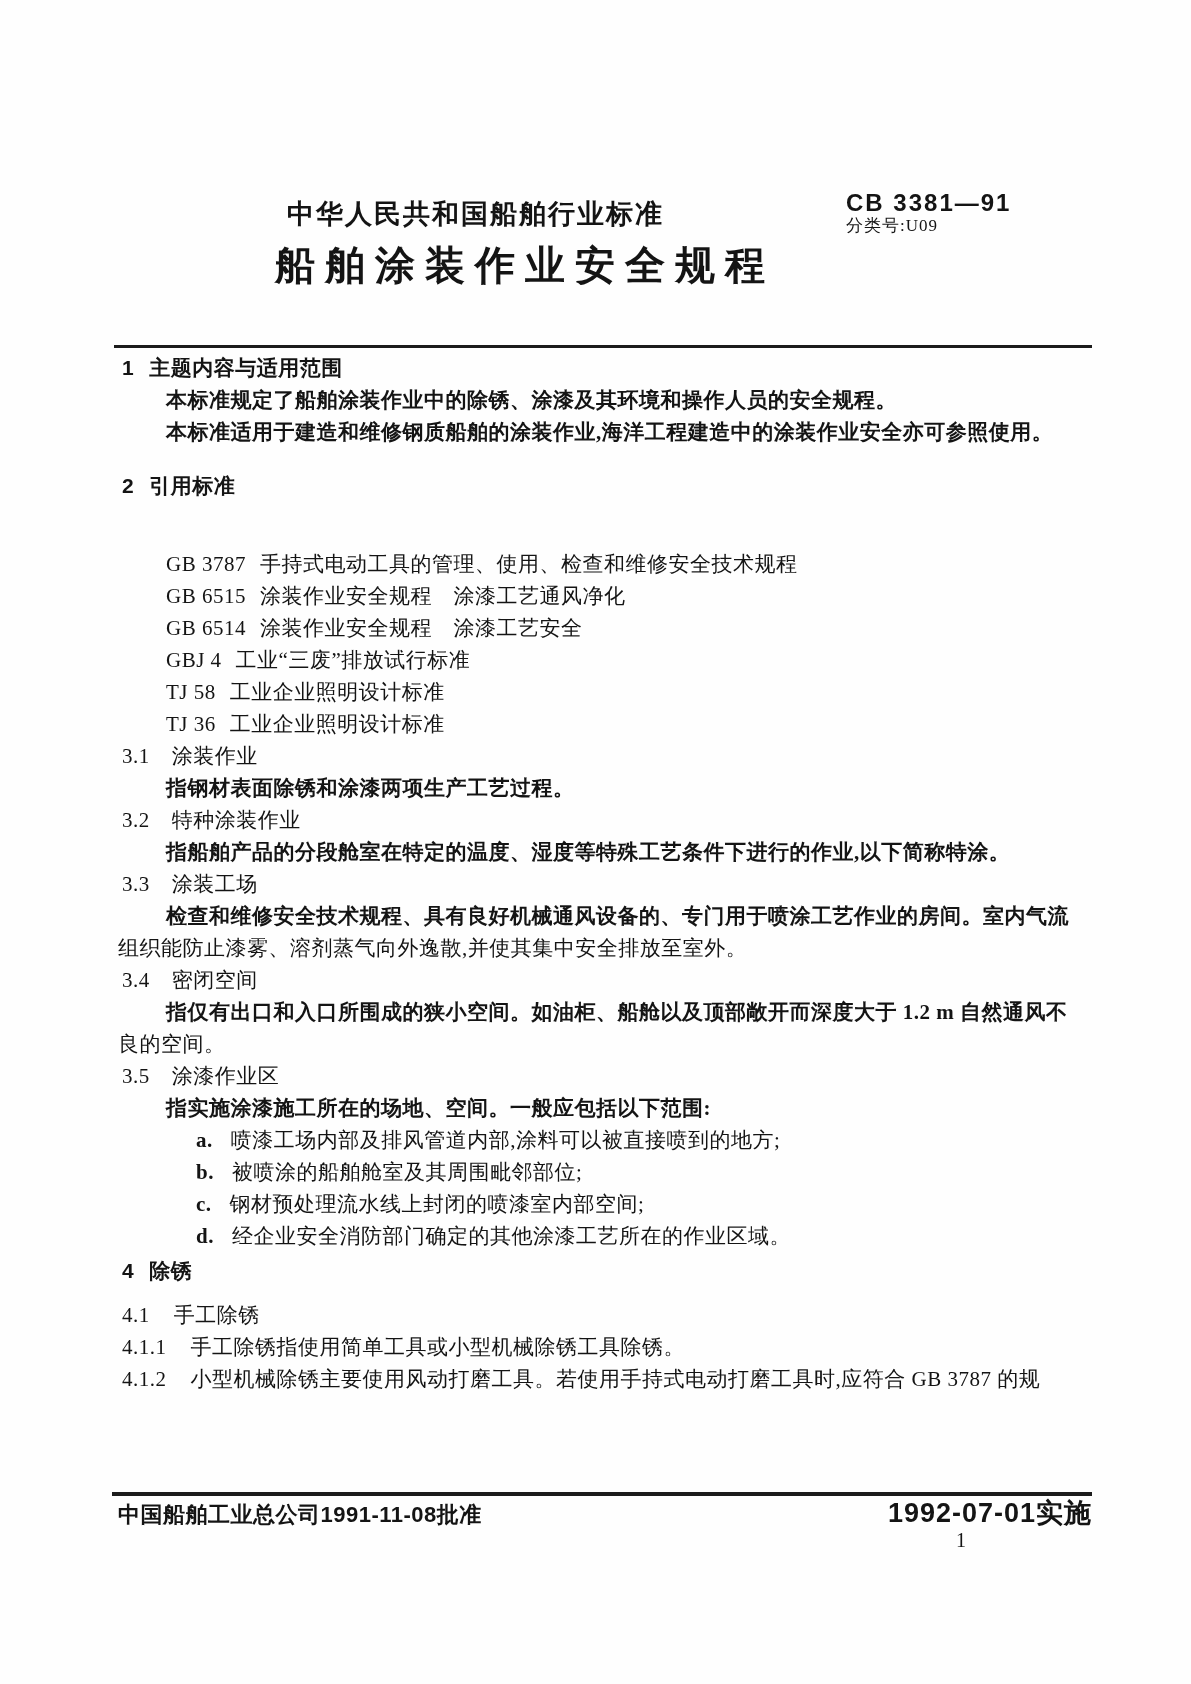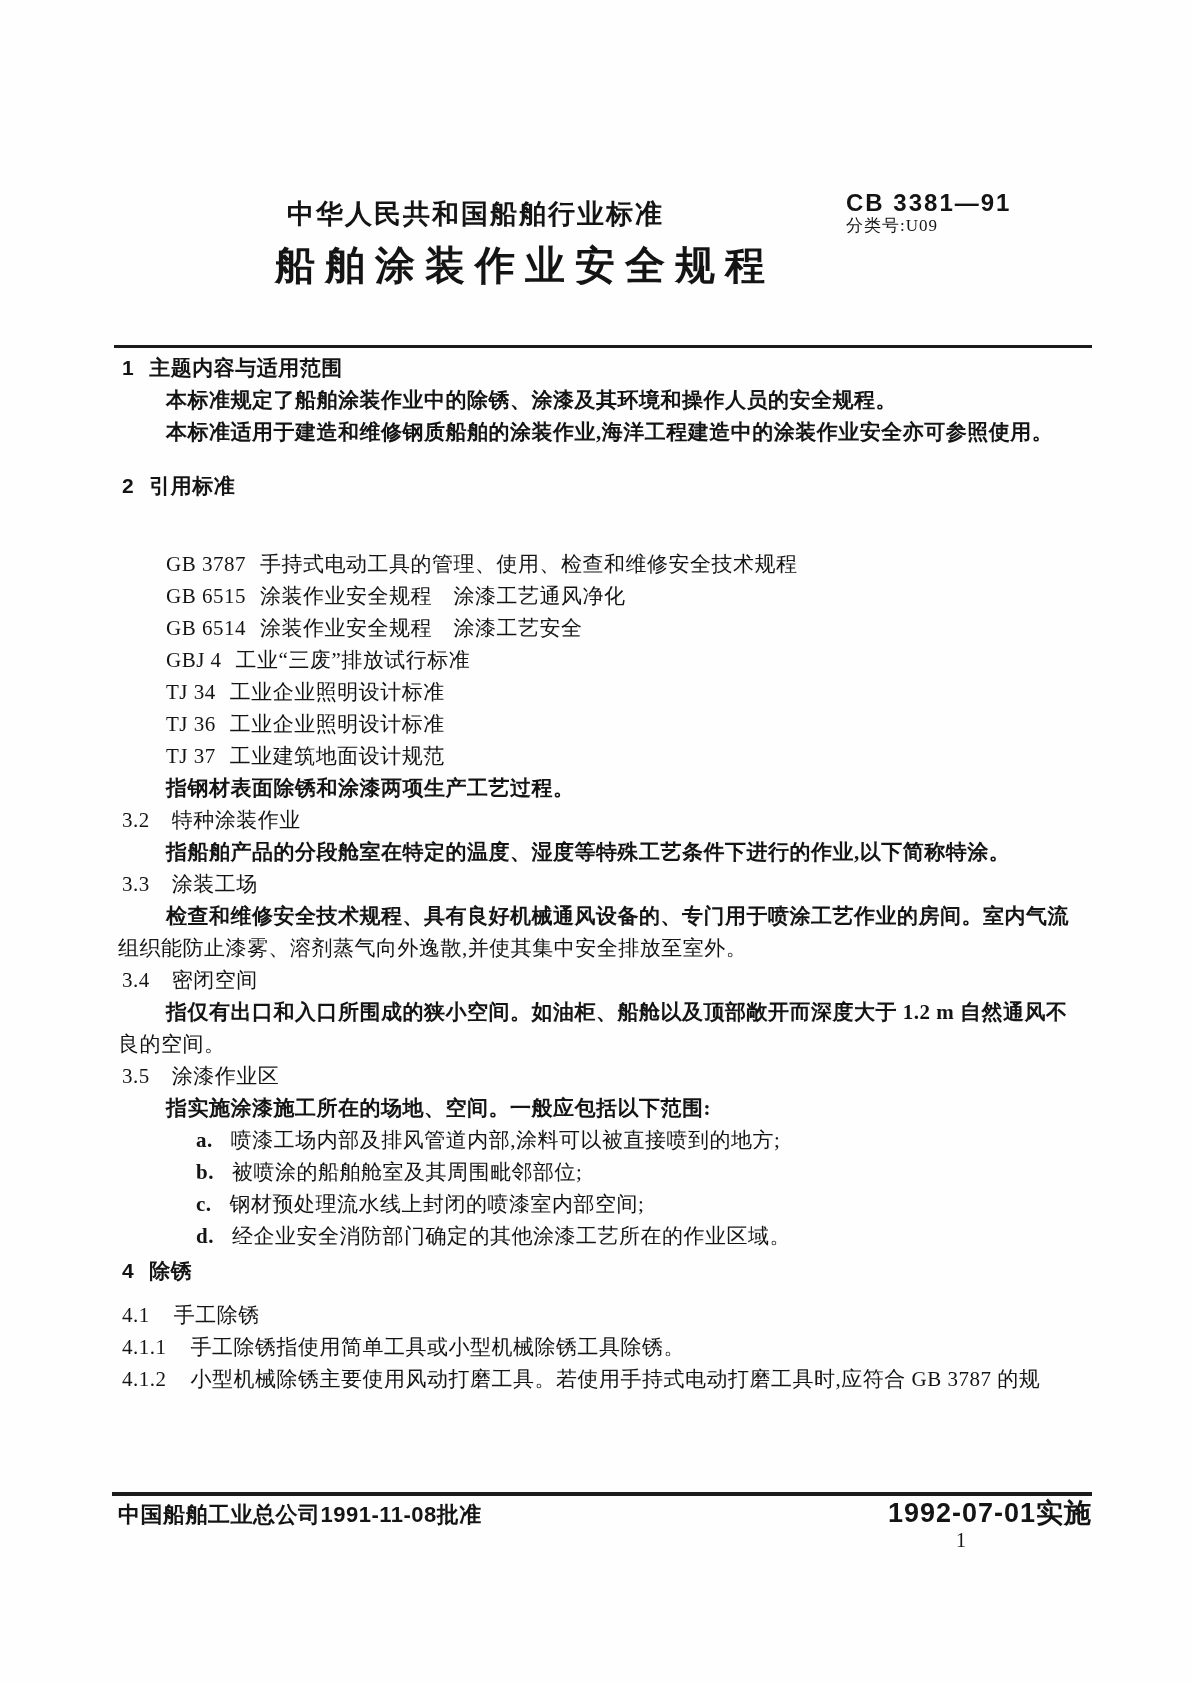--- a/index.html
+++ b/index.html
@@ -110,26 +110,28 @@
     <p class="indent">本标准适用于建造和维修钢质船舶的涂装作业,海洋工程建造中的涂装作业安全亦可参照使用。</p>
 
     <div class="sec-head sec2">
       <span class="sec-num">2</span><span>引用标准</span>
     </div>
     <ul class="refs">
       <li><span class="ref-code">GB 3787</span><span>手持式电动工具的管理、使用、检查和维修安全技术规程</span></li>
       <li><span class="ref-code">GB 6515</span><span>涂装作业安全规程　涂漆工艺通风净化</span></li>
       <li><span class="ref-code">GB 6514</span><span>涂装作业安全规程　涂漆工艺安全</span></li>
       <li><span class="ref-code">GBJ 4</span><span>工业“三废”排放试行标准</span></li>
-      <li><span class="ref-code">TJ 34</span><span>工业企业照明设计标准</span></li>
+      <li><span class="ref-code">TJ 58</span><span>工业企业照明设计标准</span></li>
       <li><span class="ref-code">TJ 36</span><span>工业企业照明设计标准</span></li>
-      <li><span class="ref-code">TJ 37</span><span>工业建筑地面设计规范</span></li>
     </ul>
 
 
+    <div class="term-head">
+      <span class="term-no">3.1</span><span>涂装作业</span>
+    </div>
     <p class="indent">指钢材表面除锈和涂漆两项生产工艺过程。</p>
 
     <div class="term-head">
       <span class="term-no">3.2</span><span>特种涂装作业</span>
     </div>
     <p class="indent">指船舶产品的分段舱室在特定的温度、湿度等特殊工艺条件下进行的作业,以下简称特涂。</p>
 
     <div class="term-head">
       <span class="term-no">3.3</span><span>涂装工场</span>
     </div>

